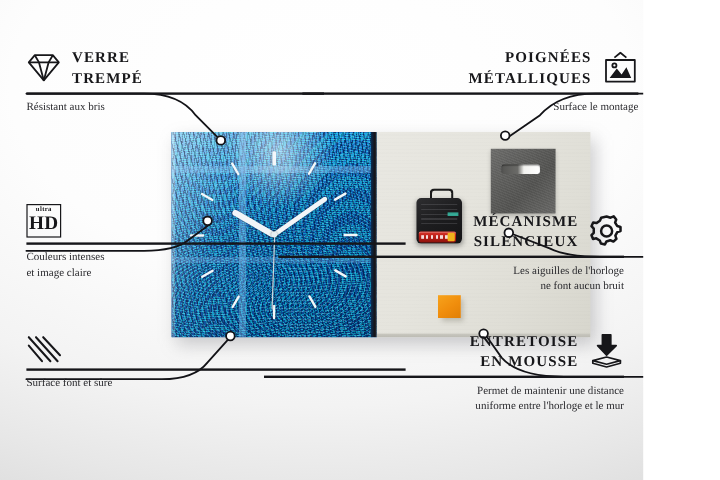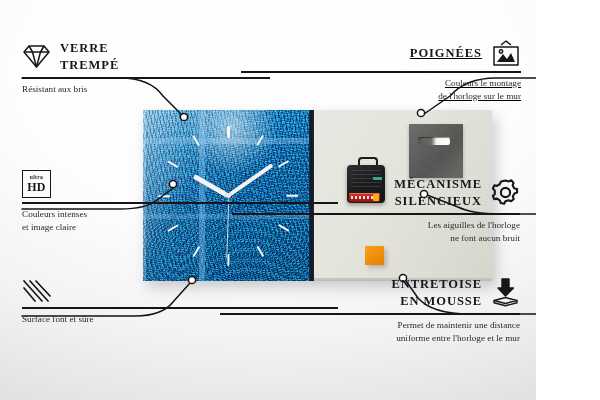--- a/index.html
+++ b/index.html
@@ -148,21 +148,21 @@
   }
   .desc.ta-right{text-align:right;}
   .icon{flex:0 0 auto;display:block;}
   
   #c-verre{left:22px;top:40px;width:248px;}
   #c-verre .rule{width:248px;}
   #c-impression{left:22px;top:170px;width:316px;}
   #c-impression .rule{width:316px;}
   #c-bords{left:22px;top:278px;width:316px;}
   #c-bords .rule{width:316px;}
-  #c-poignees{right:15px;top:40px;width:280px;text-decoration:underline;}
+  #c-poignees{right:4px;top:40px;width:280px;}
   #c-poignees .rule{width:280px;margin-left:auto;}
   #c-mecanisme{right:16px;top:176px;width:288px;}
   #c-mecanisme .rule{width:288px;margin-left:auto;}
   #c-entretoise{right:16px;top:276px;width:300px;}
   #c-entretoise .rule{width:300px;margin-left:auto;}
   
   #links{position:absolute;left:0;top:0;width:600px;height:400px;pointer-events:none;}
 </style>
 </head>
 <body>
@@ -263,21 +263,21 @@
     <div class="desc ta-left">
       <div>Résistant aux bris</div>
     </div>
   </div>
 
   <div class="callout" id="c-impression">
     <div class="head">
       <div class="icon" style="width:27px;height:26px;border:1.6px solid #17171a;display:flex;flex-direction:column;
                   align-items:center;justify-content:center;line-height:1;">
         <span style="font-size:5.6px;letter-spacing:.3px;font-weight:bold;color:#17171a;">ultra</span>
-        <span style="font-size:12px;font-weight:bold;letter-spacing:.3px;color:#17171a;margin-top:1px;">HD</span>
+        <span style="font-size:16px;font-weight:bold;letter-spacing:.3px;color:#17171a;margin-top:1px;">HD</span>
       </div>
     </div>
     <div class="rule"></div>
     <div class="desc ta-left">
       <div>Couleurs intenses</div>
       <div>et image claire</div>
     </div>
   </div>
 
   <div class="callout" id="c-bords">
@@ -294,34 +294,34 @@
     <div class="rule"></div>
     <div class="desc ta-left">
       <div>Surface font et sûre</div>
     </div>
   </div>
 
   <div class="callout" id="c-poignees">
     <div class="head right">
       <div class="title ta-right">
         <div>POIGNÉES</div>
+        <div>MÉTALLIQUES</div>
       </div>
       <svg class="icon" width="30" height="27" viewBox="0 0 30 27">
         <g fill="none" stroke="#17171a" stroke-width="1.5" stroke-linejoin="round">
           <path d="M10,5 L15,1 L20,5"></path>
           <rect x="3" y="7" width="24" height="18"></rect>
           <path d="M6,22 L12,14 L16,19 L20,13 L24,22 Z" fill="#17171a" stroke="none"></path>
           <circle cx="10" cy="11.5" r="1.7"></circle>
         </g>
       </svg>
     </div>
     <div class="rule"></div>
     <div class="desc ta-right">
-      <div>Couleurs le montage</div>
-      <div>de l'horloge sur le mur</div>
+      <div>Surface le montage</div>
     </div>
   </div>
 
   <div class="callout" id="c-entretoise">
     <div class="head right">
       <div class="title ta-right">
         <div>ENTRETOISE</div>
         <div>EN MOUSSE</div>
       </div>
       <svg class="icon" width="29" height="29" viewBox="0 0 29 29">

